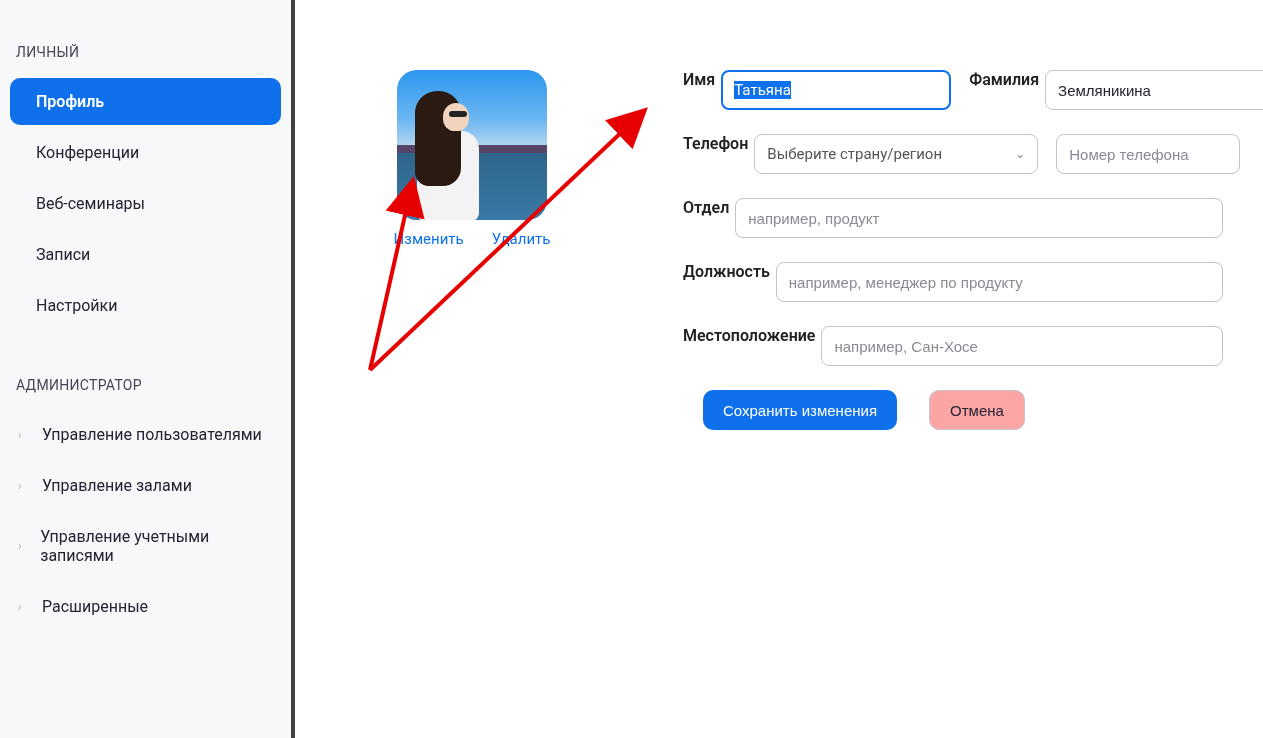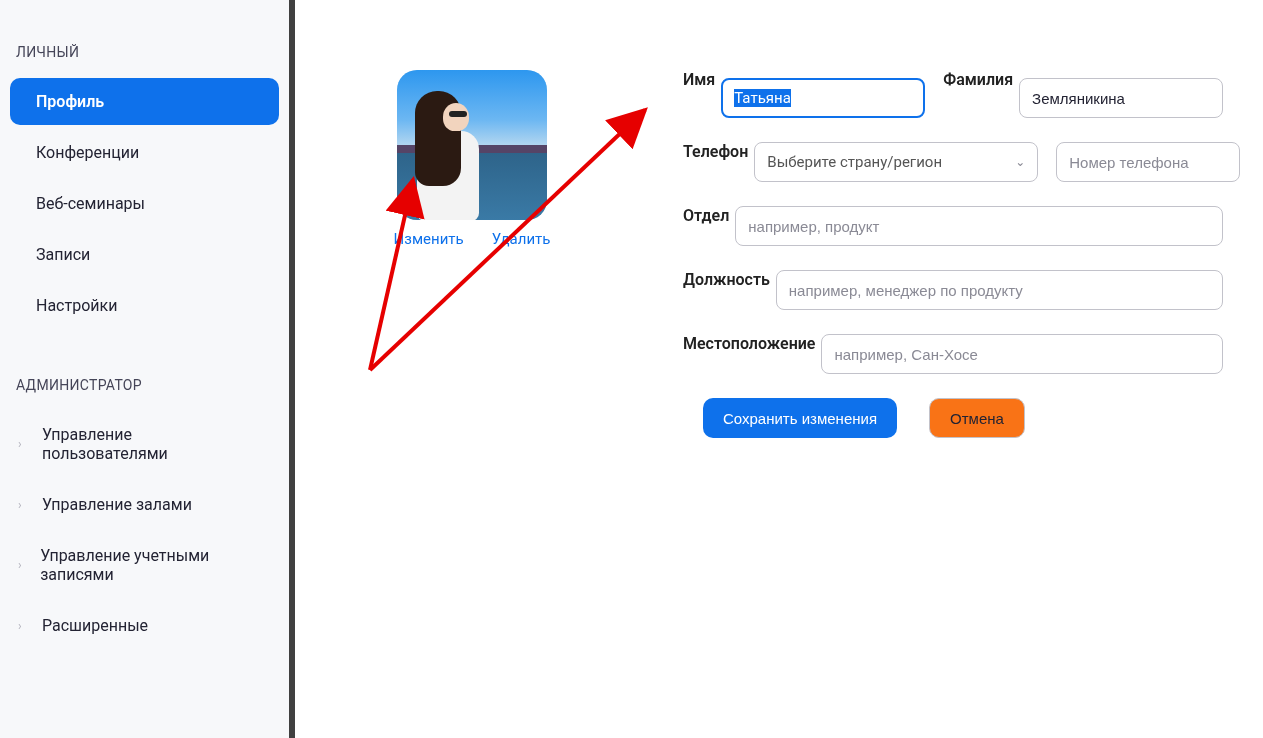--- a/index.html
+++ b/index.html
@@ -1,18 +1,18 @@
 <!DOCTYPE html>
 <html><head>
 <meta charset="utf-8">
 <style>
 * { box-sizing: border-box; margin: 0; padding: 0; }
 body { font-family: -apple-system, BlinkMacSystemFont, "Segoe UI", Roboto, Arial, sans-serif; background: #fff; color: #232333; width: 1263px; height: 738px; overflow: hidden; position: relative; }
 .layout { display: flex; height: 100%; }
-.sidebar { width: 351px; background: #f7f8fa; border-right: 6px solid #404040; padding: 30px 10px 10px 10px; }
+.sidebar { width: 351px; background: #f7f8fa; border-right: 4px solid #404040; padding: 30px 10px 10px 10px; }
 .side-section-label { font-size: 14px; color: #454558; letter-spacing: .3px; padding: 14px 0 14px 6px; }
 .side-item { display: flex; align-items: center; font-size: 16px; color: #232333; padding: 14px 18px 14px 26px; border-radius: 10px; margin: 4px 0; cursor: pointer; }
 .side-item.active { background: #0e71eb; color: #fff; font-weight: 600; padding-left: 26px; }
 .side-item .chev { width: 18px; margin-left: -18px; margin-right: 6px; color: #b4b4be; font-size: 12px; display: inline-block; }
 .side-item.admin { padding-left: 26px; }
 .main { flex: 1; padding: 70px 40px 30px 96px; position: relative; }
 .profile-row { display: flex; gap: 130px; align-items: flex-start; }
 .avatar-col { width: 162px; display: flex; flex-direction: column; align-items: center; }
 .avatar { width: 150px; height: 150px; border-radius: 20px; background: #d8e6f0; overflow: hidden; position: relative; }
 .avatar-scene { position: absolute; inset: 0; }
@@ -26,29 +26,29 @@
 .shirt { position: absolute; top: 46px; left: 12px; width: 62px; height: 90px; background: #f3f3f3; border-radius: 18px 18px 8px 8px; }
 .avatar-actions { display: flex; gap: 28px; margin-top: 10px; font-size: 15px; }
 .avatar-actions a { color: #0e71eb; text-decoration: none; cursor: pointer; }
 .form-col { flex: 1; max-width: 540px; }
 .row { display: flex; gap: 18px; margin-bottom: 24px; }
 .field { display: flex; flex-direction: row; gap: 6px; }
 .field label { font-size: 16px; font-weight: 600; color: #222; }
 .input, .select-box { height: 40px; border: 1px solid #c2c2ca; border-radius: 8px; padding: 0 12px; font-size: 15px; color: #232333; background: #fff; }
 .input::placeholder { color: #8a8a95; }
 .input.focused { border: 2px solid #0e71eb; padding: 0 11px; }
-.name-input { width: 204px; margin-top: 8px; }
+.name-input { width: 230px; }
 .full-input { width: 498px; }
 .select-box { width: 284px; display: flex; align-items: center; justify-content: space-between; cursor: pointer; color: #555; }
 .select-box .chev-down { color: #8a8a95; font-size: 12px; }
 .phone-input { width: 184px; }
 .buttons-row { display: flex; gap: 12px; margin-top: 10px; }
 .btn { height: 40px; padding: 0 20px; border-radius: 10px; font-size: 15px; cursor: pointer; border: 1px solid transparent; margin-left: 20px; }
 .btn-primary { background: #0e71eb; color: #fff; border: none; }
-.btn-secondary { background: #f97316; color: #232333; border: 1px solid #c2c2ca; }
+.btn-secondary { background: #fca5a5; color: #232333; border: 1px solid #c2c2ca; }
 .sel-text { background: #0e71eb; color: #fff; }
 svg.arrows { position: absolute; left: 0; top: 0; pointer-events: none; }
 </style>
 </head>
 <body>
 
 <div class="layout">
   <aside class="sidebar">
     <div class="side-section-label">ЛИЧНЫЙ</div>
     <div class="side-item active">

